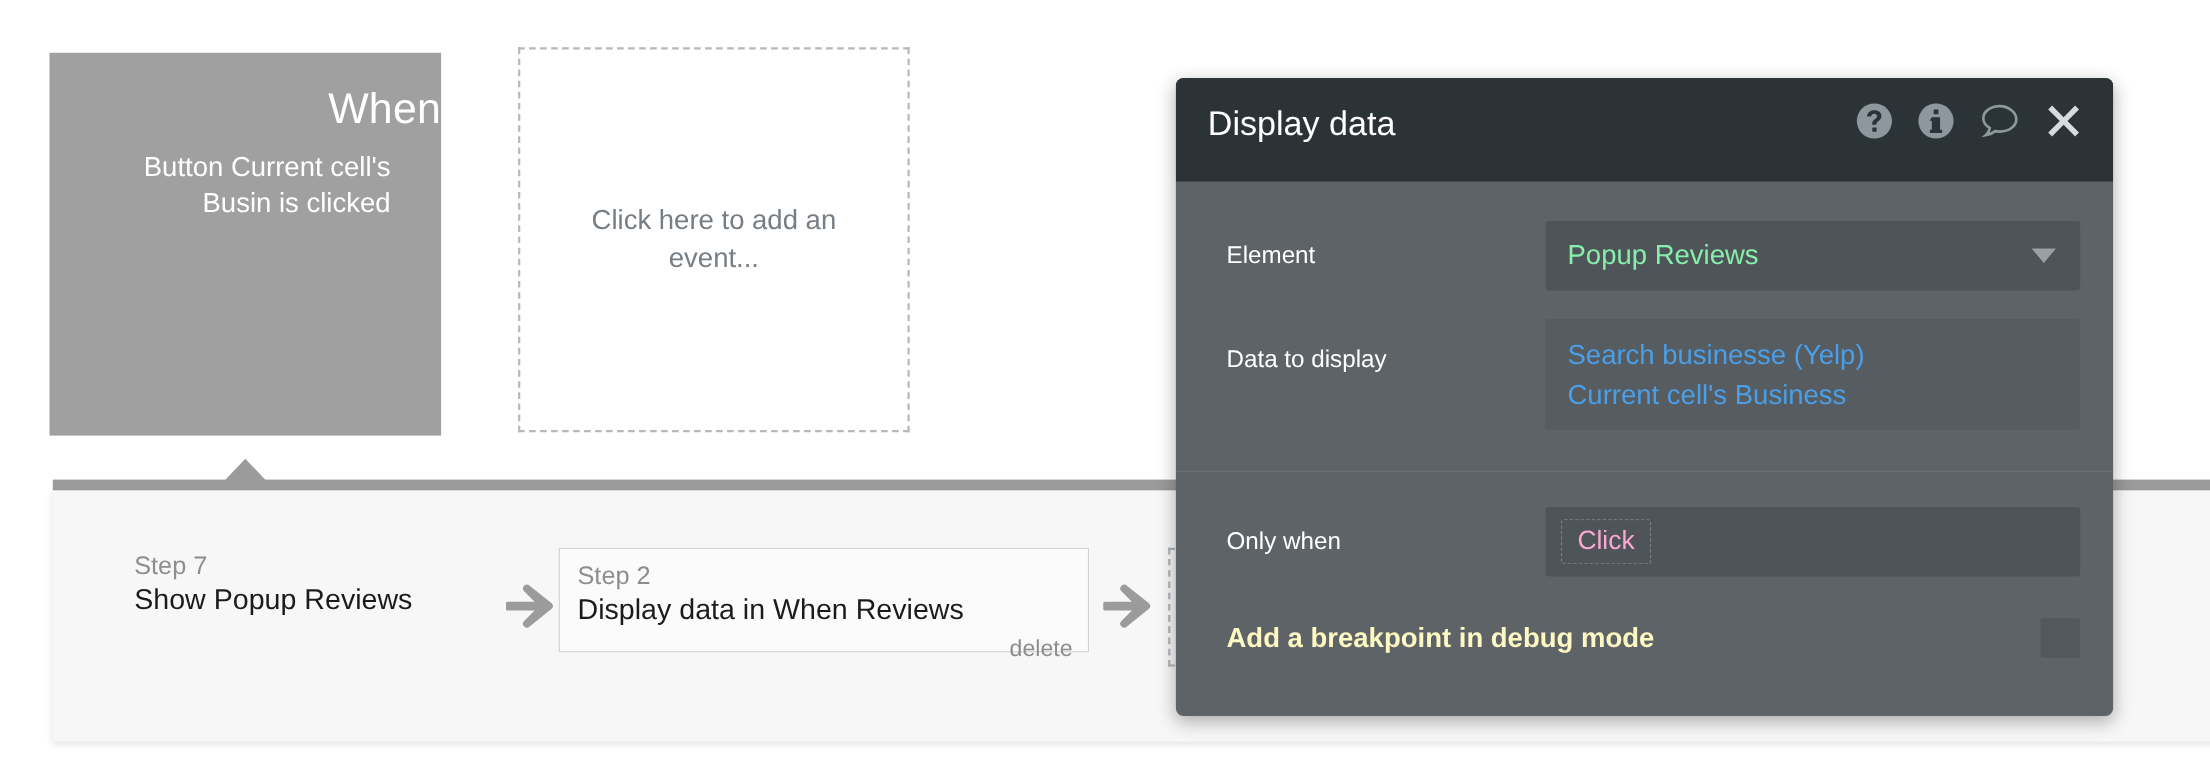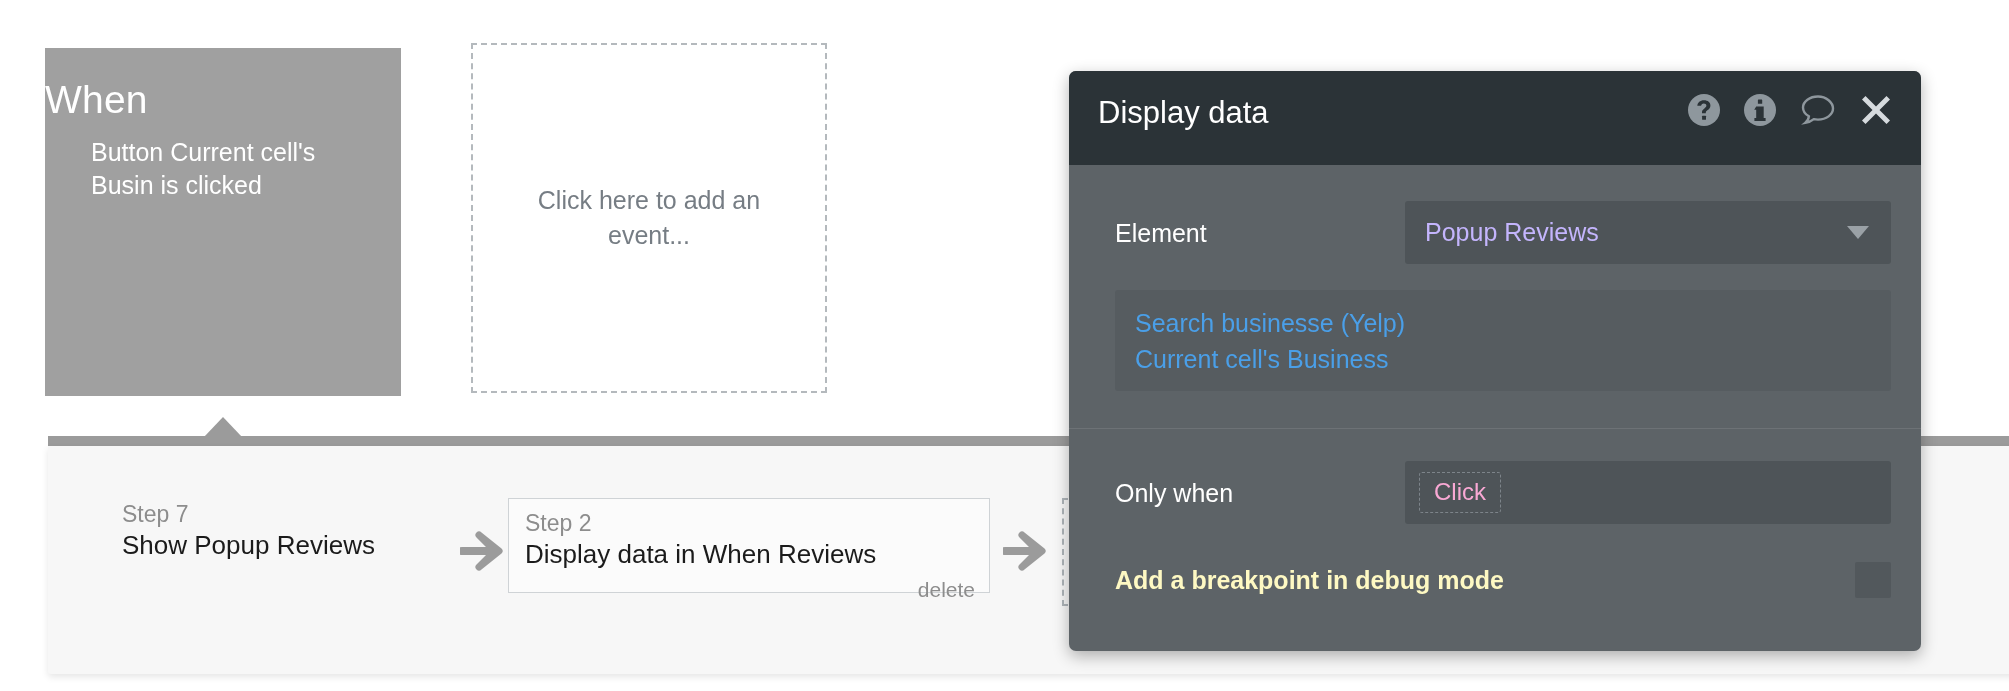--- a/index.html
+++ b/index.html
@@ -26,21 +26,21 @@
   
   .when-box {
     position: absolute;
     left: 45px;
     top: 48px;
     width: 356px;
     height: 348px;
     background: #a0a0a0;
     box-sizing: border-box;
     color: #ffffff;
-    text-align: left;
+    text-align: right;
     padding-top: 30px;
   }
   .when-title {
     font-size: 39px;
     font-weight: 400;
     line-height: 1.15;
     letter-spacing: .2px;
   }
   .when-sub {
     font-size: 25px;
@@ -192,21 +192,21 @@
   .hicon { display: block; }
 
   .panel-body { padding: 0; }
 
   .prop-row {
     display: flex;
     align-items: flex-start;
     padding: 0 30px 0 46px;
   }
   .prop-label {
-    font-size: 25px;
+    font-size: 22px;
     color: #ffffff;
     width: 290px;
     flex: 0 0 290px;
     line-height: 1;
   }
 
   
   #row-element { margin-top: 36px; }
   #row-element .prop-label { padding-top: 20px; }
   .dropdown {
@@ -215,21 +215,21 @@
     height: 63px;
     border-radius: 3px;
     display: flex;
     align-items: center;
     padding: 0 22px 0 20px;
     box-sizing: border-box;
   }
   .dropdown-value {
     flex: 1 1 auto;
     font-size: 25px;
-    color: #c4b5fd;
+    color: #86efac;
     line-height: 1;
   }
   .caret-down {
     width: 0; height: 0;
     border-left: 11px solid transparent;
     border-right: 11px solid transparent;
     border-top: 13px solid #9aa1a6;
   }
 
   
@@ -384,20 +384,21 @@
 
       <div class="prop-row" id="row-element">
         <div class="prop-label">Element</div>
         <div class="dropdown">
           <span class="dropdown-value">Popup Reviews</span>
           <span class="caret-down"></span>
         </div>
       </div>
 
       <div class="prop-row" id="row-data">
+        <div class="prop-label">Data to display</div>
         <div class="expr-field">
           <span class="expr-text">Search businesse (Yelp)</span>
           <span class="expr-text">Current cell's Business</span>
         </div>
       </div>
 
       <div class="panel-divider"></div>
 
       <div class="prop-row" id="row-onlywhen">
         <div class="prop-label">Only when</div>

